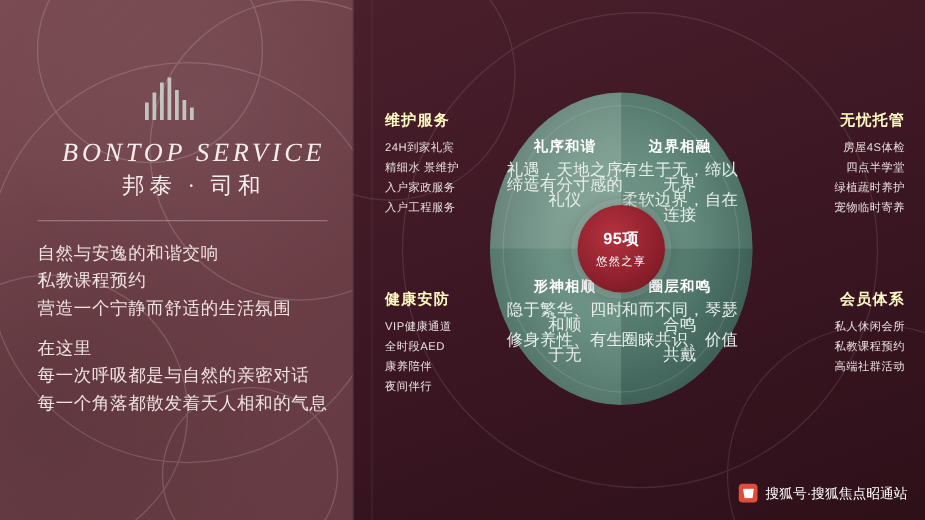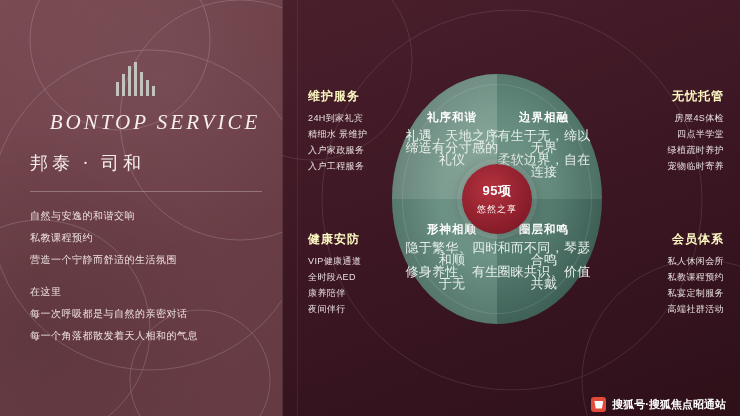--- a/index.html
+++ b/index.html
@@ -18,23 +18,23 @@
   .deco-circles{position:absolute;left:0;top:0;width:282px;height:416px;opacity:.16;}
   .deco-right{position:absolute;left:282px;top:0;width:458px;height:416px;opacity:.10;}
 
   .vline{position:absolute;top:0;bottom:0;width:1px;background:rgba(255,255,255,.12);}
 
   
   .left-wrap{position:absolute;left:30px;top:62px;width:250px;color:#f3e7e6;}
   .logo-bars{display:flex;align-items:flex-end;gap:3px;height:34px;margin-left:86px;margin-bottom:14px;}
   .logo-bars i{display:block;width:3px;background:#cfd8d0;opacity:.85;}
   .brand-en{font-size:21px;letter-spacing:3px;color:#f6eeec;text-align:center;font-family:"Liberation Serif","DejaVu Serif",serif;font-style:italic;}
-  .brand-cn{font-size:18px;letter-spacing:4px;color:#f6eeec;margin-top:16px;font-family:"Liberation Serif","DejaVu Serif",serif;}
+  .brand-cn{font-size:18px;letter-spacing:4px;color:#f6eeec;text-align:center;margin-top:1px;font-family:"Liberation Serif","DejaVu Serif",serif;}
   .rule{width:232px;height:1px;background:rgba(255,255,255,.28);margin:16px 0 14px 0;}
-  .para{font-size:10px;line-height:22px;color:#efe2e0;letter-spacing:.5px;font-family:Liberation Mono, monospace;}
+  .para{font-size:14px;line-height:22px;color:#efe2e0;letter-spacing:.5px;}
   .para .gap{display:block;height:10px;}
 
   
   .hd{position:absolute;font-size:12px;font-weight:bold;color:#fef9c3;letter-spacing:1px;}
   .col-txt{position:absolute;font-size:9px;line-height:16px;color:#e9dfe0;letter-spacing:.4px;}
   .col-txt.r{text-align:right;}
 
   
   .diagram{position:absolute;left:392px;top:74px;width:210px;height:250px;}
   .ellipse{position:absolute;left:0;top:0;width:210px;height:250px;border-radius:50%;
@@ -54,21 +54,21 @@
 
   .core{position:absolute;left:50%;top:50%;transform:translate(-50%,-50%);
     width:70px;height:70px;border-radius:50%;
     background:radial-gradient(circle at 40% 35%, #b4323f 0%, #8e1f2c 60%, #6e1522 100%);
     box-shadow:0 0 0 5px rgba(255,255,255,.10), 0 0 18px rgba(0,0,0,.35);
     display:flex;flex-direction:column;align-items:center;justify-content:center;color:#fff;text-align:center;}
   .core .c1{font-size:13px;font-weight:bold;letter-spacing:.5px;}
   .core .c2{font-size:9px;letter-spacing:1px;margin-top:3px;}
 
   
-  .wm{position:absolute;right:14px;bottom:4px;display:flex;align-items:center;gap:6px;color:#fff;font-size:11px;font-weight:bold;}
+  .wm{position:absolute;right:14px;bottom:14px;display:flex;align-items:center;gap:6px;color:#fff;font-size:11px;}
   .wm .fox{width:15px;height:15px;border-radius:3px;background:#e24b3a;position:relative;}
   .wm .fox:after{content:"";position:absolute;left:3px;top:3.5px;width:9px;height:8px;
     background:#fff;clip-path:polygon(0 0,100% 0,85% 100%,15% 100%);}
 </style>
 </head>
 <body>
 
 <div id="stage">
 
   <div class="bg-left"></div>
@@ -135,21 +135,20 @@
     <div>房屋4S体检</div>
     <div>四点半学堂</div>
     <div>绿植蔬时养护</div>
     <div>宠物临时寄养</div>
   </div>
 
   <div class="hd" style="left:634px;top:231px;width:90px;text-align:right">会员体系</div>
   <div class="col-txt r" style="left:634px;top:253px;width:90px">
     <div>私人休闲会所</div>
     <div>私教课程预约</div>
-    <div>私宴定制服务</div>
     <div>高端社群活动</div>
   </div>
 
   <div class="diagram">
     <div class="ellipse">
       <div class="quad q-tl"></div>
       <div class="quad q-tr"></div>
       <div class="quad q-bl"></div>
       <div class="quad q-br"></div>
     </div>

